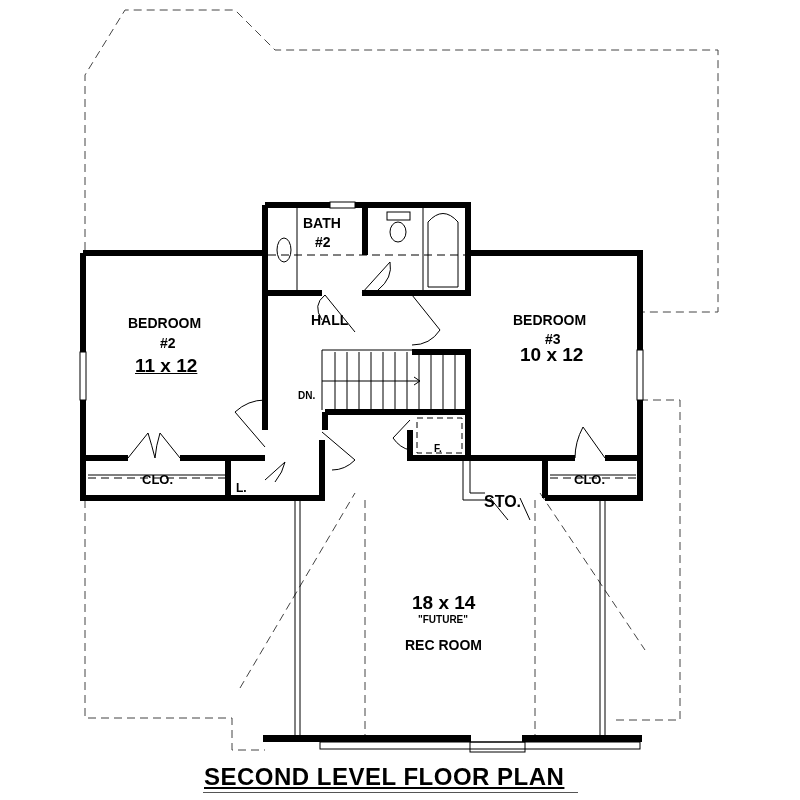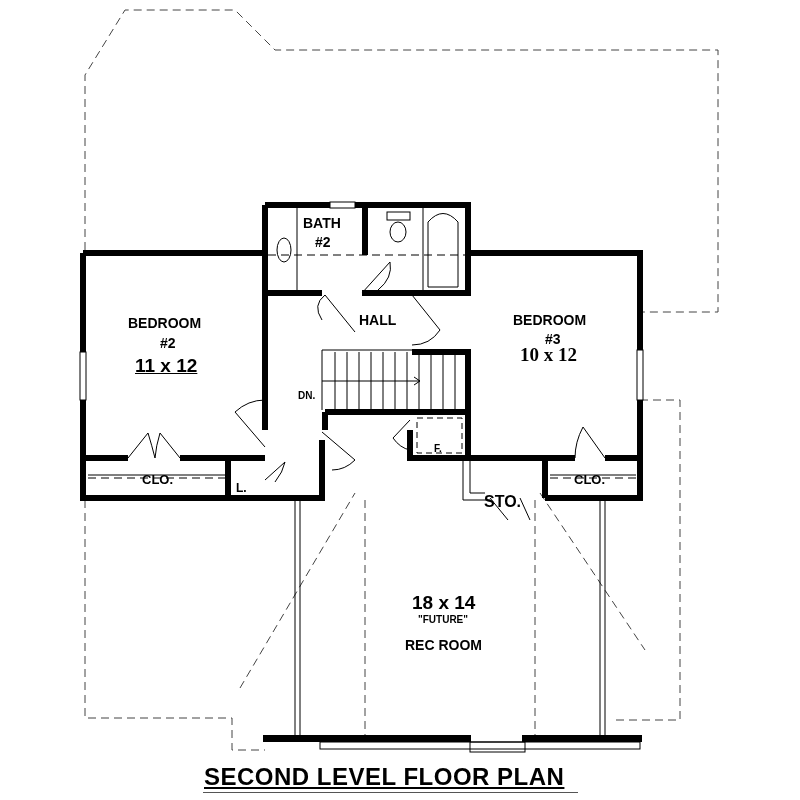--- a/index.html
+++ b/index.html
@@ -130,25 +130,25 @@
   </g>
 </svg>
 
 <div class="lbl room-name" style="left:128px; top:315px;">BEDROOM</div>
 <div class="lbl room-num" style="left:160px; top:335px;">#2</div>
 <div class="lbl room-dim" style="left:135px; top:355px;text-decoration:underline;">11 x 12</div>
 
 <div class="lbl room-name" style="left:303px; top:215px;">BATH</div>
 <div class="lbl room-num" style="left:315px; top:234px;">#2</div>
 
-<div class="lbl room-name" style="left:311px; top:312px;margin-left:48px;">HALL</div>
+<div class="lbl room-name" style="left:311px; top:312px;">HALL</div>
 
 <div class="lbl room-name" style="left:513px; top:312px;">BEDROOM</div>
 <div class="lbl room-num" style="left:545px; top:331px;">#3</div>
-<div class="lbl room-dim" style="left:520px; top:344px;font-family:Liberation Serif, serif;">10 x 12</div>
+<div class="lbl room-dim" style="left:520px; top:344px;">10 x 12</div>
 
 <div class="lbl small" style="left:418px; top:600px; font-size:10px;">"FUTURE"</div>
 <div class="lbl room-name" style="left:405px; top:637px;">REC ROOM</div>
 <div class="lbl room-dim" style="left:412px; top:592px;">18 x 14</div>
 
 <div class="lbl small" style="left:298px; top:376px; font-size:10px;">DN.</div>
 <div class="lbl small" style="left:142px; top:458px; font-size:13px;">CLO.</div>
 <div class="lbl small" style="left:236px; top:467px; font-size:12px;">L.</div>
 <div class="lbl small" style="left:434px; top:429px; font-size:10px;">F.</div>
 <div class="lbl small" style="left:574px; top:458px; font-size:13px;">CLO.</div>

